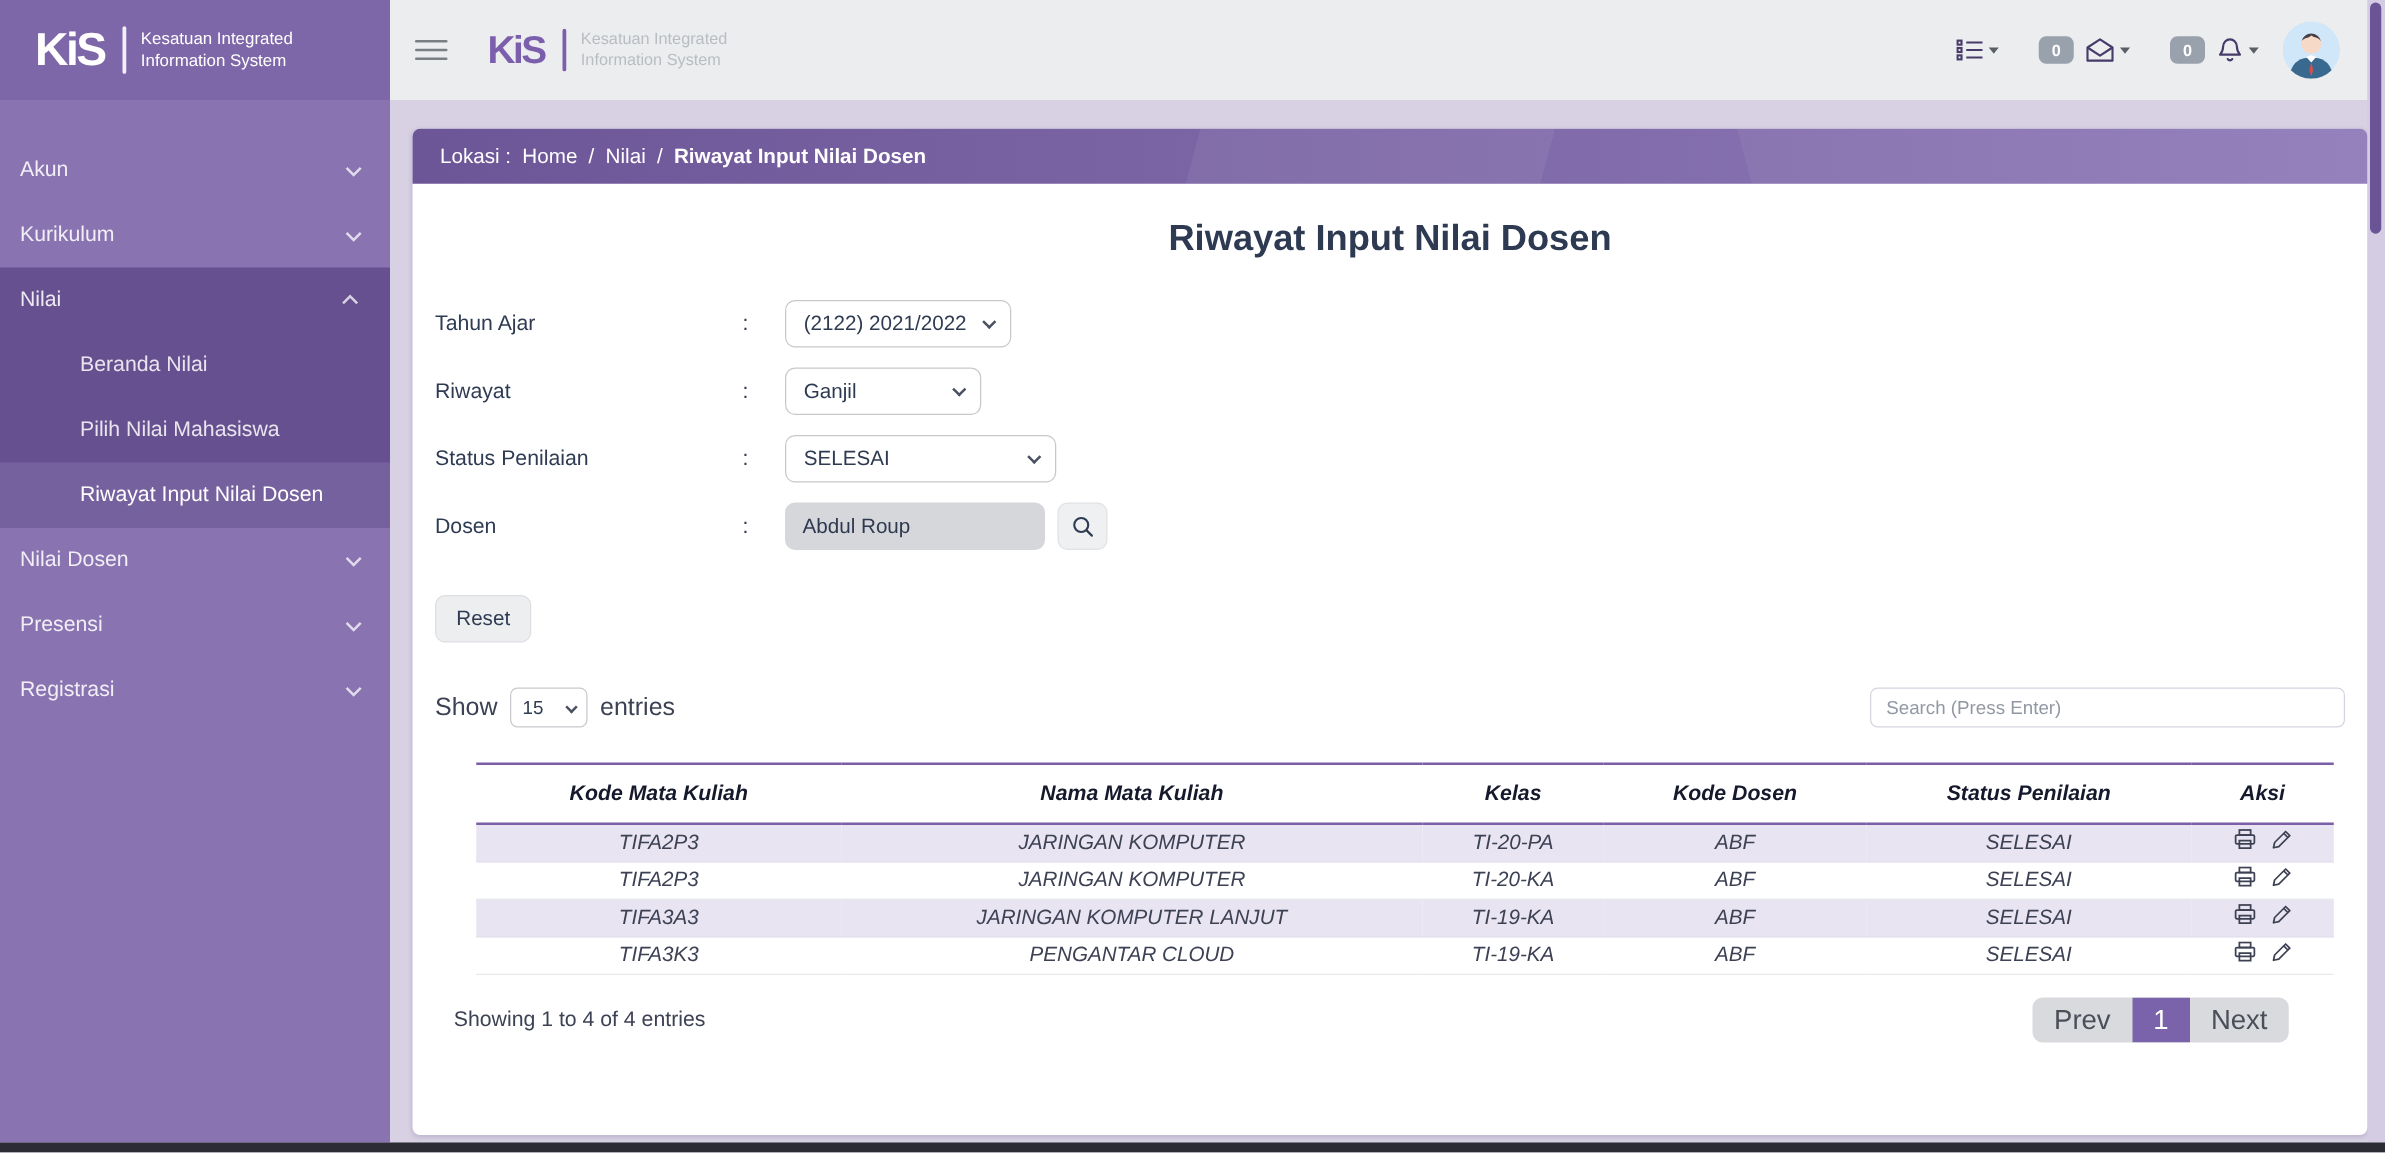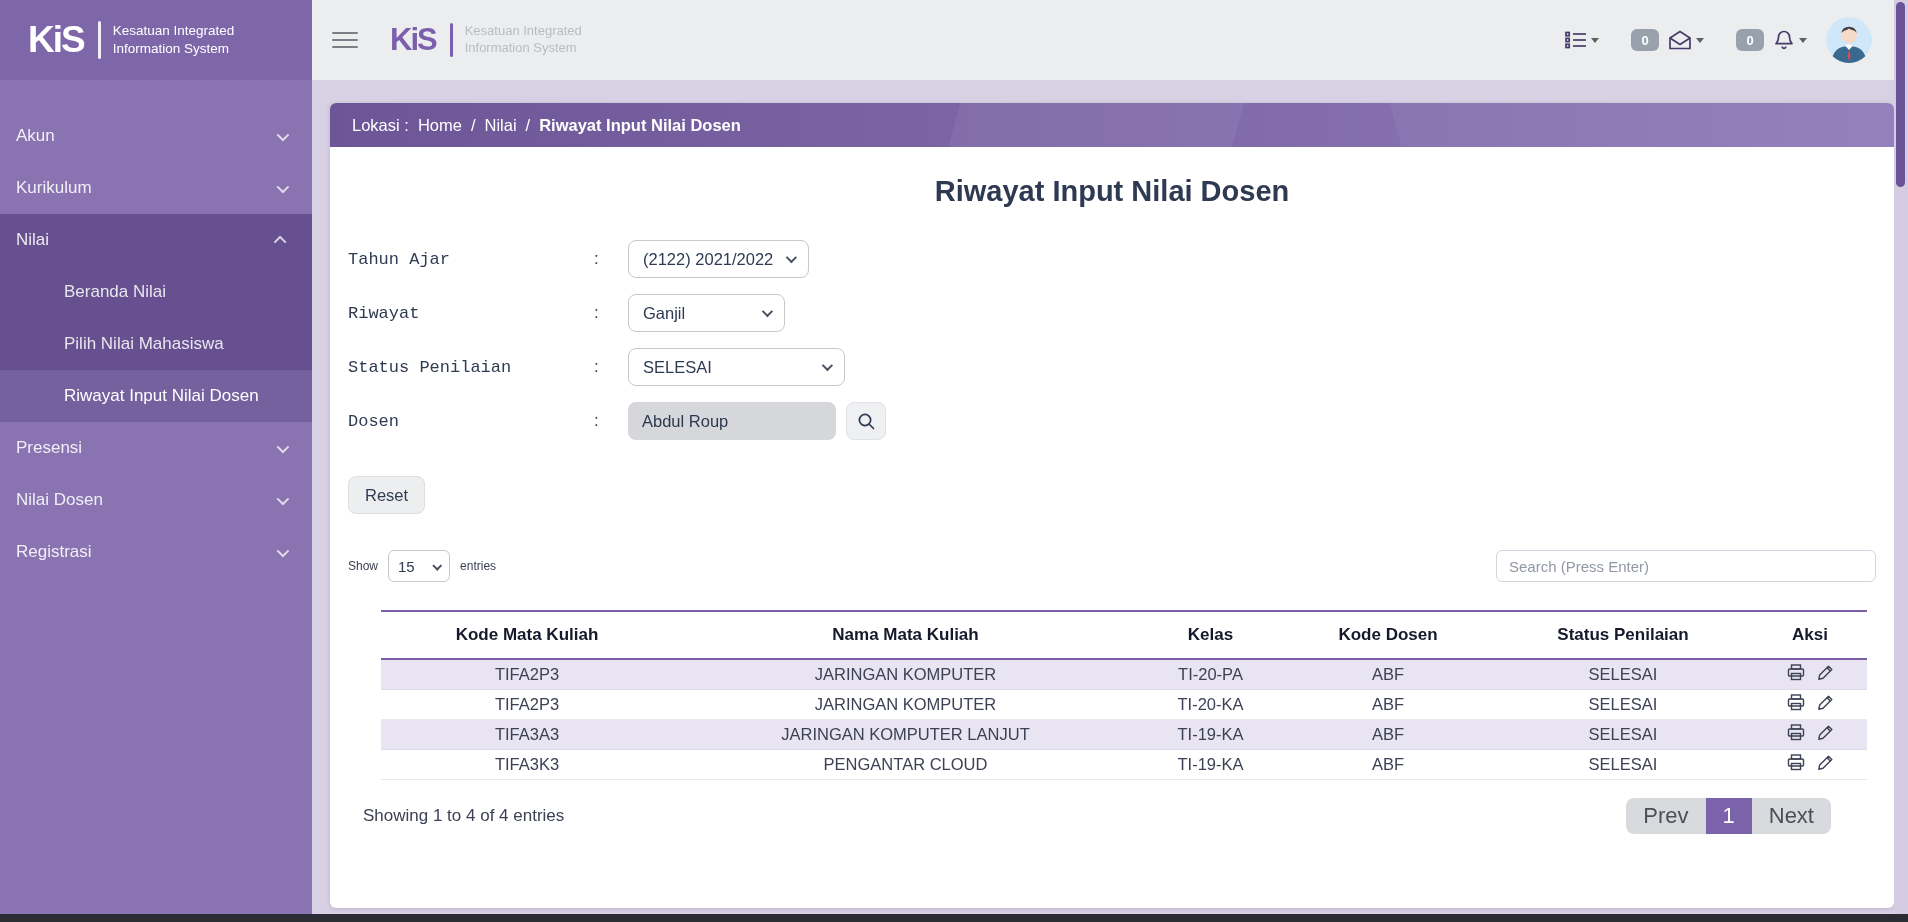--- a/index.html
+++ b/index.html
@@ -54,45 +54,45 @@
     background:linear-gradient(105deg, transparent 40%, rgba(255,255,255,.06) 40%, rgba(255,255,255,.06) 58%, transparent 58%),
                linear-gradient(75deg, transparent 68%, rgba(255,255,255,.05) 68%);
     pointer-events:none; }
   .breadcrumb .bold { font-weight:700; }
   .breadcrumb a { color:#fff; text-decoration:none; cursor:pointer; }
   .card-body { padding:0 18px; }
   .page-title { text-align:center; margin-top:28px; font-size:29px; font-weight:700; color:#2e3a52; }
 
   .filters { margin-top:32px; }
   .f-row { display:flex; align-items:center; height:38px; margin-bottom:16px; }
-  .f-label { width:246px; font-size:17px; color:#2f3b52;font-family:Liberation Mono, monospace; }
+  .f-label { width:246px; font-size:17px; color:#2f3b52; }
   .f-colon { width:34px; font-size:17px; color:#2f3b52; }
   .select { height:38px; border:1px solid #c6c8cc; border-radius:8px; background:#fff;
     display:flex; align-items:center; padding:0 14px; font-size:16.5px; color:#2f3b52; cursor:pointer; }
   .select .schev { width:8px; height:8px; border-right:2px solid #4a5160; border-bottom:2px solid #4a5160;
     transform:rotate(45deg) translateY(-2px); margin-left:auto; }
   .w-tahun { width:181px; } .w-sem { width:157px; } .w-status { width:217px; }
   .ro-input { width:208px; height:38px; background:#d5d7da; border-radius:8px;
     display:flex; align-items:center; padding:0 14px; font-size:16.5px; color:#2e3950; }
   .search-btn { width:40px; height:38px; margin-left:10px; background:#eef0f2; border:1px solid #e0e2e5;
     border-radius:8px; display:flex; align-items:center; justify-content:center; cursor:pointer; }
   .reset-btn { margin-top:20px; height:38px; padding:0 16px; background:#eceef0; border:1px solid #dcdee1;
     border-radius:8px; font-size:16.5px; color:#2f3b52; font-family:"Liberation Sans",sans-serif; cursor:pointer; }
 
   .tbl-controls { margin-top:36px; display:flex; align-items:center; }
-  .tbl-controls .lbl { font-size:12px; color:#3d4154; }
+  .tbl-controls .lbl { font-size:20px; color:#3d4154; }
   .pagesize { width:62px; height:32px; border:1px solid #c7c9cd; border-radius:6px; margin:0 10px;
     display:flex; align-items:center; padding:0 9px; font-size:15px; color:#2f3b52; cursor:pointer; }
   .pagesize .schev { width:7px; height:7px; border-right:2px solid #4a5160; border-bottom:2px solid #4a5160;
     transform:rotate(45deg) translateY(-1px); margin-left:auto; }
   .tbl-search { margin-left:auto; width:380px; height:32px; border:1px solid #d6d3e0; border-radius:6px;
     padding:0 12px; font-size:15px; color:#3d4154; font-family:"Liberation Sans",sans-serif; outline:none; }
   .tbl-search::placeholder { color:#9298a3; }
 
-  table.data { margin:28px 0 12px 33px; width:1486px; border-collapse:collapse; }
+  table.data { margin:28px 0 12px 33px; width:1486px; border-collapse:collapse;font-style:italic; }
   table.data th { border-top:2px solid #7b5ea7; border-bottom:2px solid #7b5ea7;
     font-size:17px; font-weight:700; color:#15192b; padding:13px 8px; text-align:center; }
   table.data td { height:30px; font-size:16.5px; color:#3d4154; text-align:center; padding:0 8px; }
   table.data tr.stripe td { background:#e8e4f1; }
   table.data tr.plain td { border-bottom:1px solid #e8e9ec; }
   table.data tr.stripe { border-bottom:1px solid #ddd8e9; }
   td.nama, th.nama-h { }
   td.nama { text-align:left; }
   .aksi-wrap { display:inline-flex; gap:12px; align-items:center; }
   .aksi-wrap .ic { cursor:pointer; display:inline-flex; }
@@ -141,25 +141,25 @@
         <span>Beranda Nilai</span>
       </div>
       <div class="nav-sub">
         <span>Pilih Nilai Mahasiswa</span>
       </div>
       <div class="nav-sub active">
         <span>Riwayat Input Nilai Dosen</span>
       </div>
     </div>
     <div class="nav-item">
+      <span>Nilai Dosen</span>
+      <span class="chev down"></span>
+    </div>
+    <div class="nav-item">
       <span>Presensi</span>
-      <span class="chev down"></span>
-    </div>
-    <div class="nav-item">
-      <span>Nilai Dosen</span>
       <span class="chev down"></span>
     </div>
     <div class="nav-item">
       <span>Registrasi</span>
       <span class="chev down"></span>
     </div>
   </nav>
 </aside>
 
 <header class="header">

